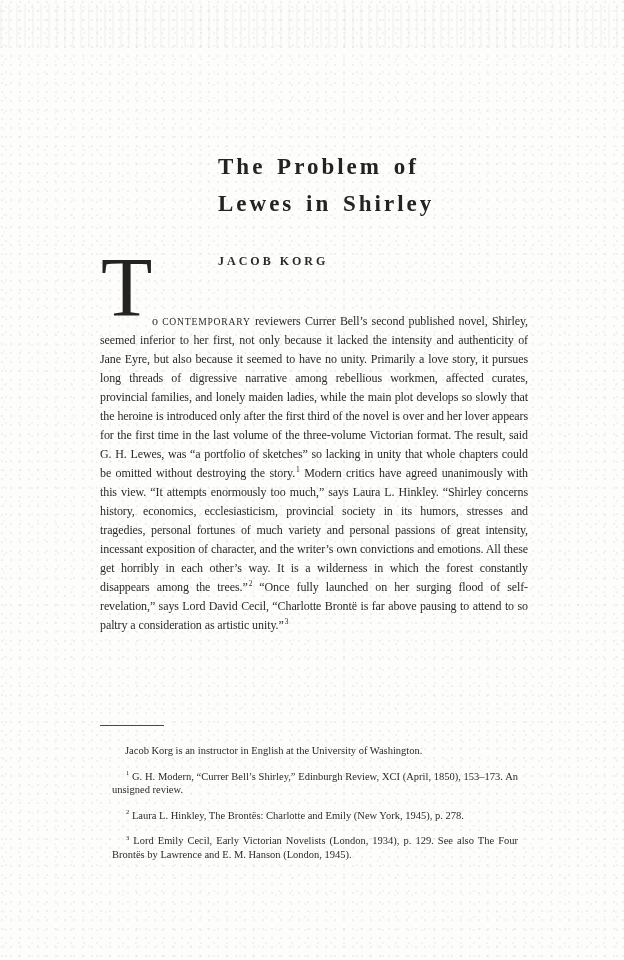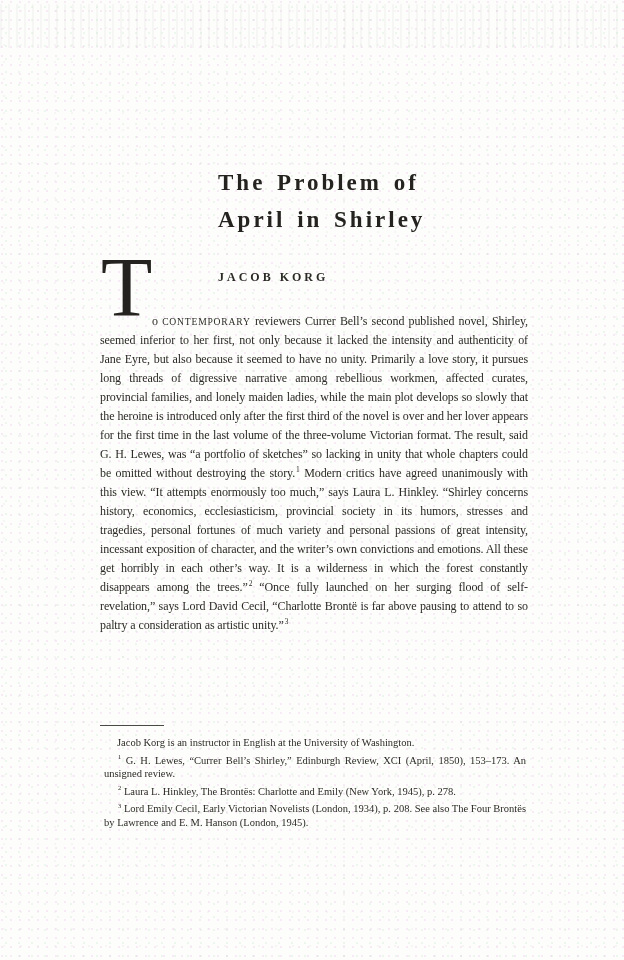--- a/index.html
+++ b/index.html
@@ -32,21 +32,21 @@
     background-size: 100% 2px;
     background-repeat: repeat-y;
     background-position: 0 0;
     opacity: 0.35;
     pointer-events: none;
   }
 
   .title-block {
     position: absolute;
     left: 218px;
-    top: 164px;
+    top: 148px;
     width: 340px;
   }
   .title-line {
     font-size: 23px;
     line-height: 37px;
     font-weight: 700;
     letter-spacing: 3px;
     word-spacing: 3px;
     color: #24231f;
     white-space: nowrap;
@@ -97,21 +97,21 @@
     position: absolute;
     left: 100px;
     top: 732px;
     width: 430px;
     font-size: 10.5px;
     line-height: 13.5px;
     text-align: justify;
     color: #2b2a26;
   }
   .footnotes p {
-    margin: 4px;
+    margin: 12px;
     text-indent: 13px;
   }
 
   .page-number {
     position: absolute;
     left: 100px;
     top: 806px;
     width: 428px;
     text-align: right;
     padding-right: 28px;
@@ -132,33 +132,33 @@
     margin-left: 1px;
   }
 </style>
 </head>
 <body>
 
 <div class="page">
 
   <div class="title-block">
     <div class="title-line">The Problem of</div>
-    <div class="title-line"><span class="seg-plain">April in </span><span class="seg-italic">Shirley</span></div>
+    <div class="title-line"><span class="seg-plain">Lewes in </span><span class="seg-italic">Shirley</span></div>
     <div class="author">JACOB KORG</div>
   </div>
 
   <span class="initial-cap">T</span>
 
   <div class="body-text">
     <p><span class="seg-plain">o </span><span class="seg-caps">CONTEMPORARY</span><span class="seg-plain"> reviewers Currer Bell’s second published novel, </span><span class="seg-italic">Shirley</span><span class="seg-plain">, seemed inferior to her first, not only because it lacked the intensity and authenticity of </span><span class="seg-italic">Jane Eyre</span><span class="seg-plain">, but also because it seemed to have no unity. Primarily a love story, it pursues long threads of digressive narrative among rebellious workmen, affected curates, provincial families, and lonely maiden ladies, while the main plot develops so slowly that the heroine is introduced only after the first third of the novel is over and her lover appears for the first time in the last volume of the three-volume Victorian format. The result, said G. H. Lewes, was “a portfolio of sketches” so lacking in unity that whole chapters could be omitted without destroying the story.</span><sup class="seg-sup">1</sup><span class="seg-plain"> Modern critics have agreed unanimously with this view. “It attempts enormously too much,” says Laura L. Hinkley. “</span><span class="seg-italic">Shirley</span><span class="seg-plain"> concerns history, economics, ecclesiasticism, provincial society in its humors, stresses and tragedies, personal fortunes of much variety and personal passions of great intensity, incessant exposition of character, and the writer’s own convictions and emotions. All these get horribly in each other’s way. It is a wilderness in which the forest constantly disappears among the trees.”</span><sup class="seg-sup">2</sup><span class="seg-plain"> “Once fully launched on her surging flood of self-revelation,” says Lord David Cecil, “Charlotte Brontë is far above pausing to attend to so paltry a consideration as artistic unity.”</span><sup class="seg-sup">3</sup></p>
   </div>
 
   <div class="footnote-rule"></div>
 
   <div class="footnotes">
     <p><span class="seg-plain">Jacob Korg is an instructor in English at the University of Washington.</span></p>
-    <p><sup class="seg-sup">1</sup><span class="seg-plain"> G. H. Lewes, “Currer Bell’s </span><span class="seg-italic">Shirley</span><span class="seg-plain">,” </span><span class="seg-italic">Edinburgh Review</span><span class="seg-plain">, XCI (April, 1850), 153–173. An unsigned review.</span></p>
+    <p><sup class="seg-sup">1</sup><span class="seg-plain"> G. H. Modern, “Currer Bell’s </span><span class="seg-italic">Shirley</span><span class="seg-plain">,” </span><span class="seg-italic">Edinburgh Review</span><span class="seg-plain">, XCI (April, 1850), 153–173. An unsigned review.</span></p>
     <p><sup class="seg-sup">2</sup><span class="seg-plain"> Laura L. Hinkley, </span><span class="seg-italic">The Brontës: Charlotte and Emily</span><span class="seg-plain"> (New York, 1945), p. 278.</span></p>
-    <p><sup class="seg-sup">3</sup><span class="seg-plain"> Lord Emily Cecil, </span><span class="seg-italic">Early Victorian Novelists</span><span class="seg-plain"> (London, 1934), p. 208. See also </span><span class="seg-italic">The Four Brontës</span><span class="seg-plain"> by Lawrence and E. M. Hanson (London, 1945).</span></p>
+    <p><sup class="seg-sup">3</sup><span class="seg-plain"> Lord Emily Cecil, </span><span class="seg-italic">Early Victorian Novelists</span><span class="seg-plain"> (London, 1934), p. 129. See also </span><span class="seg-italic">The Four Brontës</span><span class="seg-plain"> by Lawrence and E. M. Hanson (London, 1945).</span></p>
   </div>
 
 
 </div>
 
 </body></html>

